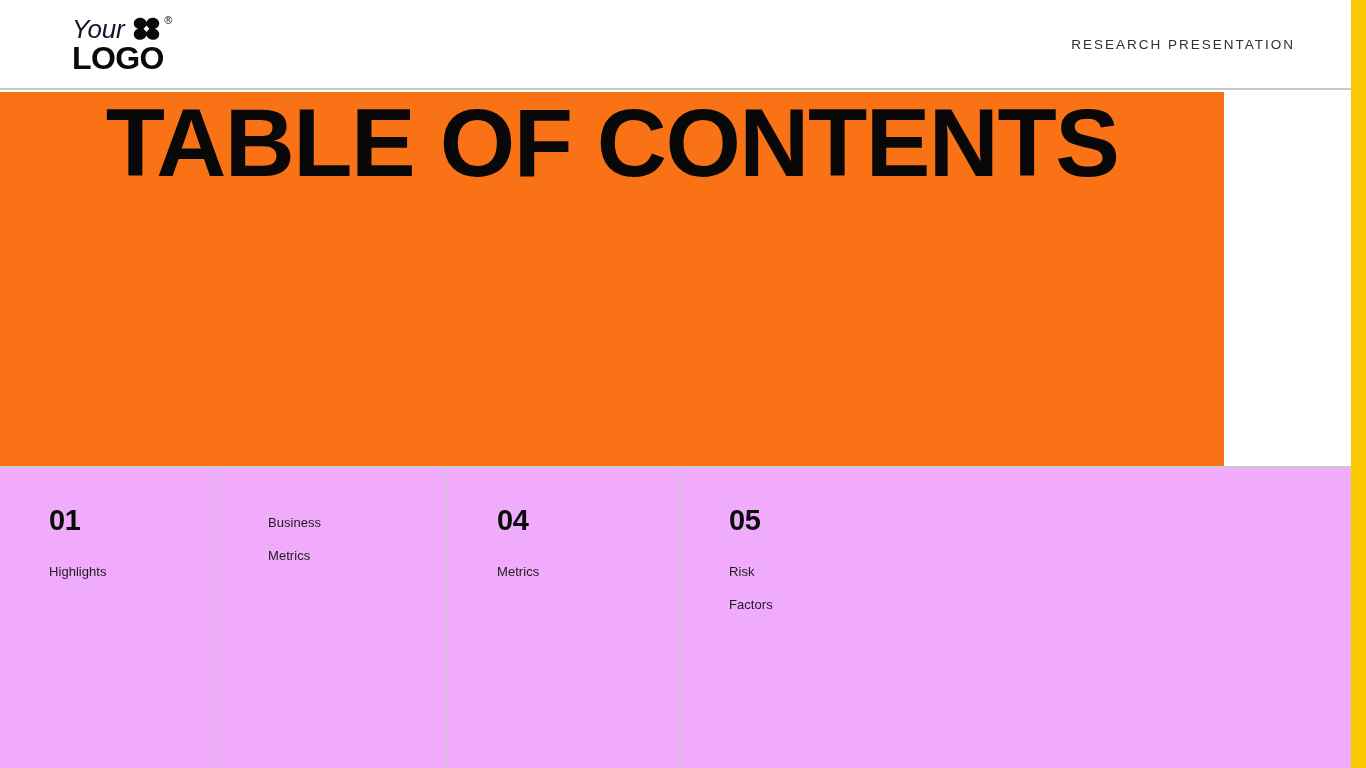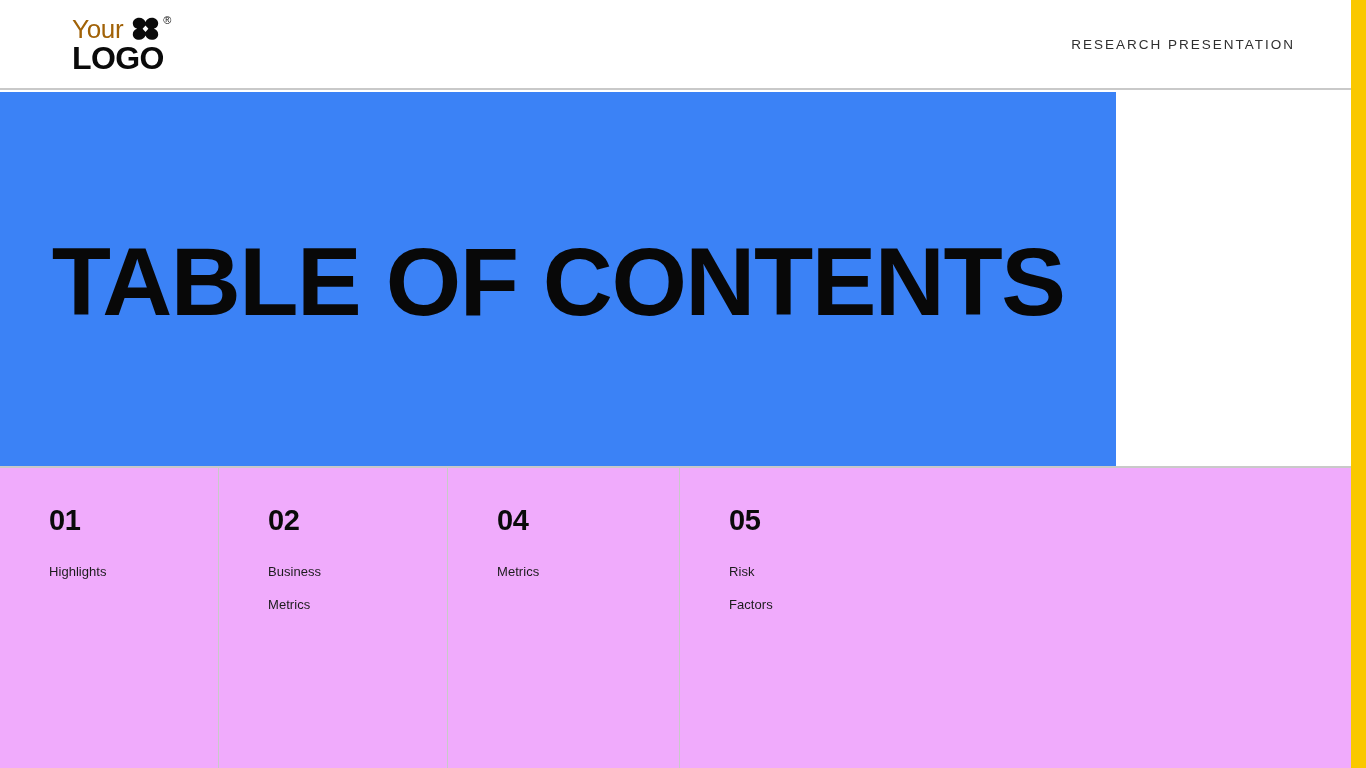--- a/index.html
+++ b/index.html
@@ -58,21 +58,22 @@
     display: flex;
     align-items: flex-start;
     height: 26px;
   }
   .logo-your {
     font-family: "Liberation Sans", sans-serif;
     font-size: 26px;
     font-weight: 300;
     letter-spacing: -0.3px;
     line-height: 26px;
-    color: #a16207;
+    color: #0f172a;
+    font-style: italic;
   }
   .logo-mark {
     margin-left: 9px;
     margin-top: 1px;
     width: 28px;
     height: 25px;
     position: relative;
   }
   .logo-mark svg { display: block; }
   .logo-reg {
@@ -101,26 +102,26 @@
     letter-spacing: 2.0px;
     color: #2f2f2f;
     white-space: nowrap;
   }
 
   
   .hero {
     position: absolute;
     top: 92px;
     left: 0;
-    width: 1116px;
+    width: 1224px;
     height: 374px;
     display: flex;
-    align-items: center;
+    align-items: flex-start;
     justify-content: center;
-    background: #3b82f6;
+    background: #f97316;
   }
   .hero-title {
     font-family: "Liberation Sans", sans-serif;
     font-weight: 800;
     font-size: 97px;
     line-height: 1;
     letter-spacing: -1.5px;
     color: #080808;
     white-space: nowrap;
     margin: 0;
@@ -202,21 +203,20 @@
   </div>
 
   <div class="toc">
 
     <div class="toc-col">
       <div class="toc-num">01</div>
       <div class="toc-label">Highlights</div>
     </div>
 
     <div class="toc-col">
-      <div class="toc-num">02</div>
       <div class="toc-label">Business
 Metrics</div>
     </div>
 
 
     <div class="toc-col">
       <div class="toc-num">04</div>
       <div class="toc-label">Metrics</div>
     </div>
 

